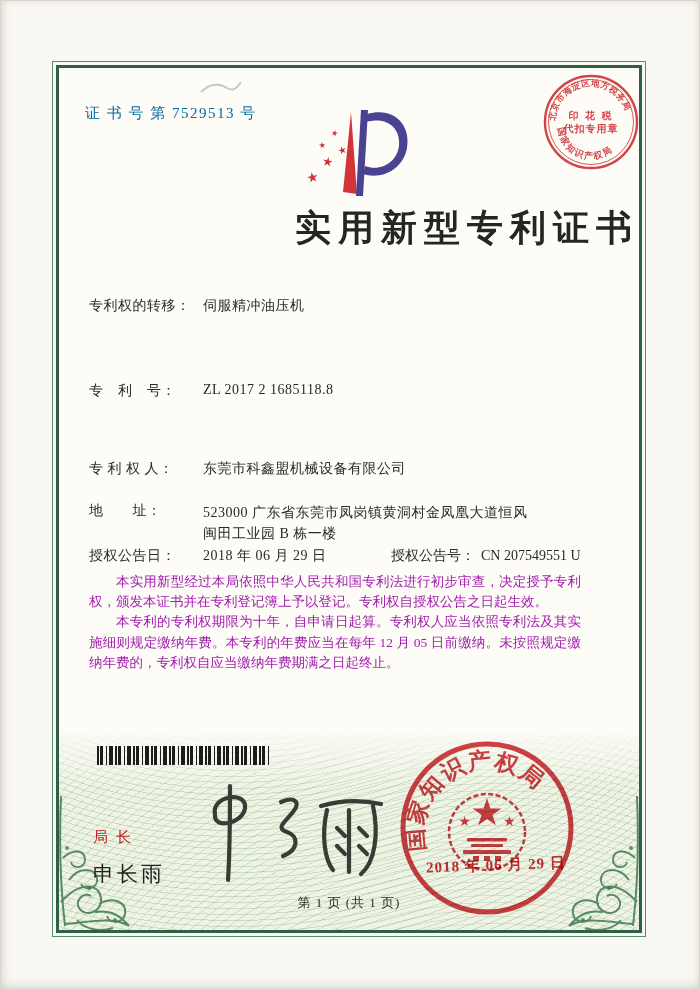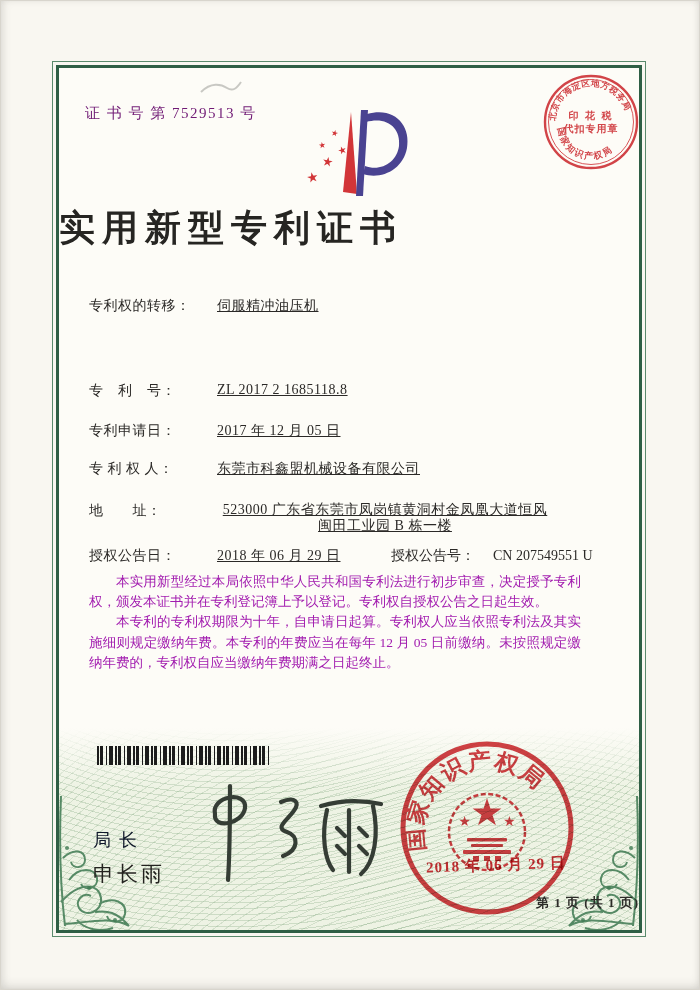--- a/index.html
+++ b/index.html
@@ -8,39 +8,39 @@
         box-shadow:inset 0 0 0 1px #d8d5cd, inset 4px 0 8px rgba(0,0,0,.08), inset -3px 0 6px rgba(0,0,0,.05), inset 0 -6px 10px rgba(0,0,0,.07);}
   .frame-outer{position:absolute;left:52px;top:61px;width:592px;height:874px;border:1.5px solid #5a8a6c;}
   .frame-inner{position:absolute;left:3px;top:3px;right:3px;bottom:3px;border:3.5px solid #2f5f45;background:#fdfcf7;overflow:hidden;}
   
   .wave-panel{position:absolute;left:0;right:0;top:660px;bottom:0;
       background:
         repeating-radial-gradient(circle at 30% -420px, rgba(104,150,104,.25) 0 1px, rgba(0,0,0,0) 1px 6px),
         repeating-radial-gradient(circle at 75% 560px, rgba(104,150,104,.20) 0 1px, rgba(0,0,0,0) 1px 7px),
         #eef3e4;}
   .wave-fade{position:absolute;left:0;right:0;top:0;height:60px;background:linear-gradient(180deg,#fdfcf7 0%,rgba(253,252,247,0) 100%);}
-  .cert-no{position:absolute;left:26px;top:36px;font-size:15px;letter-spacing:1.5px;color:#701a75;}
+  .cert-no{position:absolute;left:26px;top:36px;font-size:15px;letter-spacing:1.5px;color:#0369a1;}
   .logo{position:absolute;left:222px;top:36px;width:134px;height:100px;}
-  .title{position:absolute;left:0;right:0;top:136px;text-align:left;font-size:36px;font-weight:600;letter-spacing:7px;color:#262522;}
+  .title{position:absolute;left:0;right:0;top:136px;text-align:right;font-size:36px;font-weight:600;letter-spacing:7px;color:#262522;}
   .row{position:absolute;left:30px;font-size:14px;color:#2b2927;white-space:nowrap;}
   .row .lbl{display:inline-block;width:104px;letter-spacing:.5px;vertical-align:top;}
-  .row .val{display:inline-block;margin-left:24px;letter-spacing:.5px;vertical-align:top;text-decoration:underline;}
-  .row .val.wrap{white-space:normal;width:336px;line-height:16px;text-align:center;}
+  .row .val{display:inline-block;margin-left:10px;letter-spacing:.5px;vertical-align:top;}
+  .row .val.wrap{white-space:normal;width:336px;line-height:21px;}
   .row .grp2{position:absolute;left:302px;top:0;white-space:nowrap;}
   .body-text{position:absolute;left:30px;top:504px;width:492px;font-size:13.5px;line-height:20.2px;color:#a21caf;text-align:justify;}
   .body-text p{margin:0;text-indent:2em;}
   .barcode{position:absolute;left:38px;top:678px;width:174px;height:19px;
       background:repeating-linear-gradient(90deg,#1c1c1c 0 2px,rgba(0,0,0,0) 2px 3px,#1c1c1c 3px 6px,rgba(0,0,0,0) 6px 9px,#1c1c1c 9px 10px,rgba(0,0,0,0) 10px 12px,#1c1c1c 12px 16px,rgba(0,0,0,0) 16px 18px);}
-  .director-title{position:absolute;left:34px;top:760px;font-size:18px;letter-spacing:8px;color:#0f172a;}
+  .director-title{position:absolute;left:34px;top:760px;font-size:15px;letter-spacing:8px;color:#b91c1c;}
   .director-name{position:absolute;left:34px;top:792px;font-size:21px;letter-spacing:3px;color:#23221f;}
   .signature{position:absolute;left:138px;top:712px;width:196px;height:110px;}
   .office-seal{position:absolute;left:336px;top:668px;width:184px;height:184px;opacity:.92;mix-blend-mode:multiply;}
   .seal-date{position:absolute;left:352px;top:788px;width:170px;text-align:center;font-size:15px;font-weight:bold;color:#cf3036;letter-spacing:1px;transform:rotate(-2deg);mix-blend-mode:multiply;}
   .tax-seal{position:absolute;left:482px;top:4px;width:100px;height:100px;opacity:.9;mix-blend-mode:multiply;}
-  .footer{position:absolute;left:0;right:0;top:826px;text-align:right;font-size:13px;color:#2c2b28;letter-spacing:1px;font-weight:bold;}
+  .footer{position:absolute;left:0;right:0;top:826px;text-align:center;font-size:13px;color:#2c2b28;letter-spacing:1px;}
   .corner-left{position:absolute;left:-4px;bottom:-4px;width:96px;height:150px;}
   .corner-right{position:absolute;right:-4px;bottom:-4px;width:96px;height:150px;transform:scaleX(-1);}
   .pen-mark{position:absolute;left:138px;top:8px;width:46px;height:22px;opacity:.45;}
   .seal-red{stroke:#cf3036;}
   .seal-red-fill{fill:#cf3036;}
 </style>
 </head>
 <body>
 
 <div class="page">
@@ -107,32 +107,29 @@
       </svg>
 
       <div class="title">实用新型专利证书</div>
 
       <div class="row" style="top:229px">
         <span class="lbl">专利权的转移：</span><span class="val">伺服精冲油压机</span>
       </div>
       <div class="row" style="top:314px">
         <span class="lbl">专　利　号：</span><span class="val">ZL 2017 2 1685118.8</span>
       </div>
-      <div class="row" style="top:354px">
-        <span class="lbl">专利申请日：</span><span class="val">2017 年 12 月 05 日</span>
-      </div>
       <div class="row" style="top:392px">
         <span class="lbl">专 利 权 人：</span><span class="val">东莞市科鑫盟机械设备有限公司</span>
       </div>
       <div class="row" style="top:434px">
         <span class="lbl">地　　址：</span><span class="val wrap">523000 广东省东莞市凤岗镇黄洞村金凤凰大道恒风闽田工业园 B 栋一楼</span>
       </div>
       <div class="row" style="top:479px;width:560px">
         <span class="lbl">授权公告日：</span><span class="val">2018 年 06 月 29 日</span>
-        <span class="grp2"><span>授权公告号：</span><span style="margin-left:18px">CN 207549551 U</span></span>
+        <span class="grp2"><span>授权公告号：</span><span style="margin-left:6px">CN 207549551 U</span></span>
       </div>
 
       <div class="body-text">
         <p>本实用新型经过本局依照中华人民共和国专利法进行初步审查，决定授予专利权，颁发本证书并在专利登记簿上予以登记。专利权自授权公告之日起生效。</p>
         <p>本专利的专利权期限为十年，自申请日起算。专利权人应当依照专利法及其实施细则规定缴纳年费。本专利的年费应当在每年 12 月 05 日前缴纳。未按照规定缴纳年费的，专利权自应当缴纳年费期满之日起终止。</p>
       </div>
 
       <div class="barcode"></div>
 
       <div class="director-title">局长</div>

